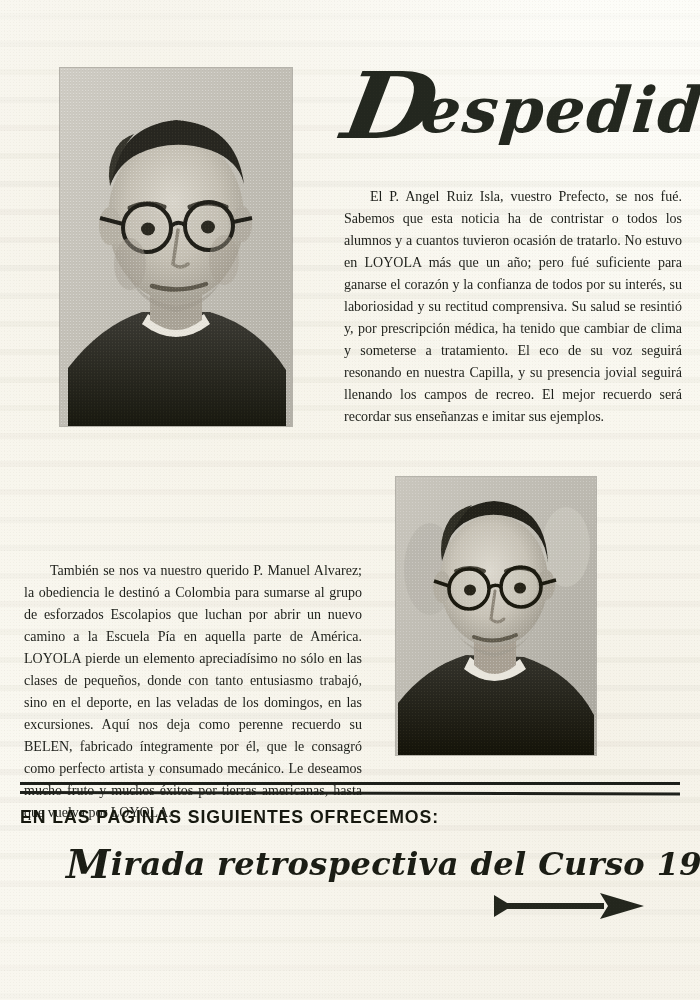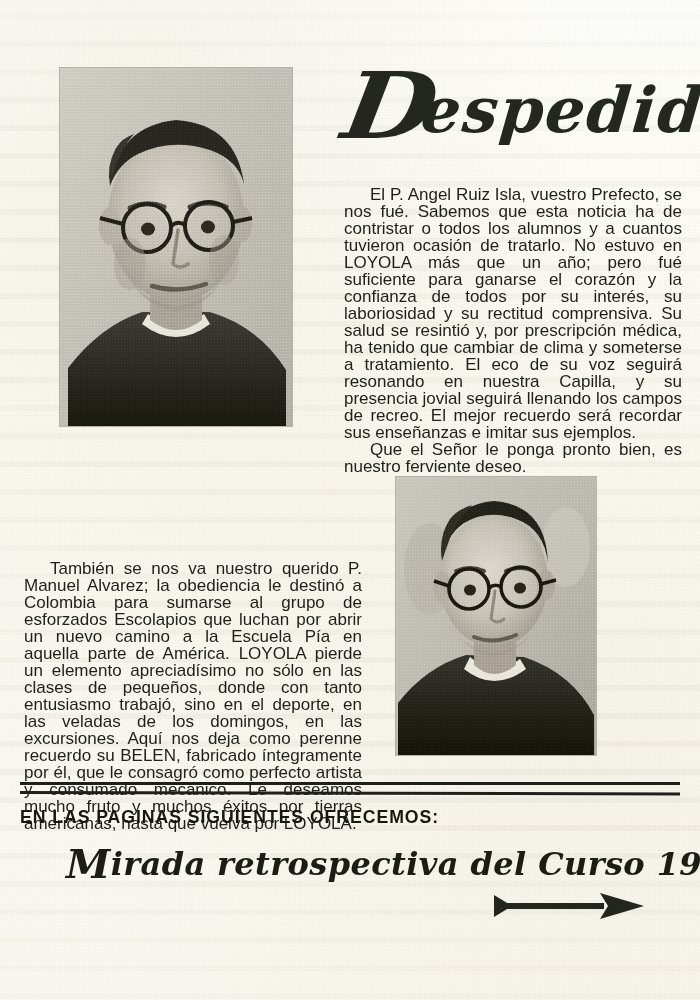--- a/index.html
+++ b/index.html
@@ -100,23 +100,23 @@
     margin-right: -4px;
     display: inline-block;
     transform: skewX(-4deg) scaleX(1.16);
     transform-origin: left bottom;
   }
 
   
   .body-col {
     position: absolute;
     color: #1d1f1a;
-    font-family: Liberation Sans, sans-serif;
-    font-size: 17px;
-    line-height: 17px;
+    font-family: Liberation Serif, serif;
+    font-size: 14px;
+    line-height: 22px;
     text-align: justify;
     text-justify: inter-word;
   }
   .body-col p { margin: 0; text-indent: 26px; }
 
   #col-prefect { left: 344px; top: 186px; width: 338px; }
   #col-alvarez { left: 24px;  top: 560px; width: 338px; }
 
   
   .rule {
@@ -235,21 +235,20 @@
       <ellipse cx="70" cy="196" rx="16" ry="26" fill="#a49e92" opacity=".45"></ellipse>
       <ellipse cx="164" cy="192" rx="15" ry="25" fill="#a49e92" opacity=".40"></ellipse>
     </svg>
     <div class="pgrain"></div>
   </div>
 
   <div id="title-despedida"><span class="drop">D</span><span>espedida</span></div>
 
   <div class="body-col" id="col-prefect">
     <p>El P. Angel Ruiz Isla, vuestro Prefecto, se nos fué. Sabemos que esta noticia ha de contristar o todos los alumnos y a cuantos tuvieron ocasión de tratarlo. No estuvo en LOYOLA más que un año; pero fué suficiente para ganarse el corazón y la confianza de todos por su interés, su laboriosidad y su rectitud comprensiva. Su salud se resintió y, por prescripción médica, ha tenido que cambiar de clima y someterse a tratamiento. El eco de su voz seguirá resonando en nuestra Capilla, y su presencia jovial seguirá llenando los campos de recreo. El mejor recuerdo será recordar sus enseñanzas e imitar sus ejemplos.</p>
-    <p>Que el Señor le ponga pronto bien, es nuestro ferviente deseo.</p>
   </div>
 
   <div class="photo" id="photo-alvarez">
     <svg viewBox="0 0 200 278" preserveAspectRatio="none" aria-hidden="true">
       <defs>
         <linearGradient id="bgB" x1="0" y1="0" x2="1" y2="1">
           <stop offset="0%" stop-color="#c9c6bd"></stop>
           <stop offset="50%" stop-color="#bcb9b0"></stop>
           <stop offset="100%" stop-color="#a9a69d"></stop>
         </linearGradient>

